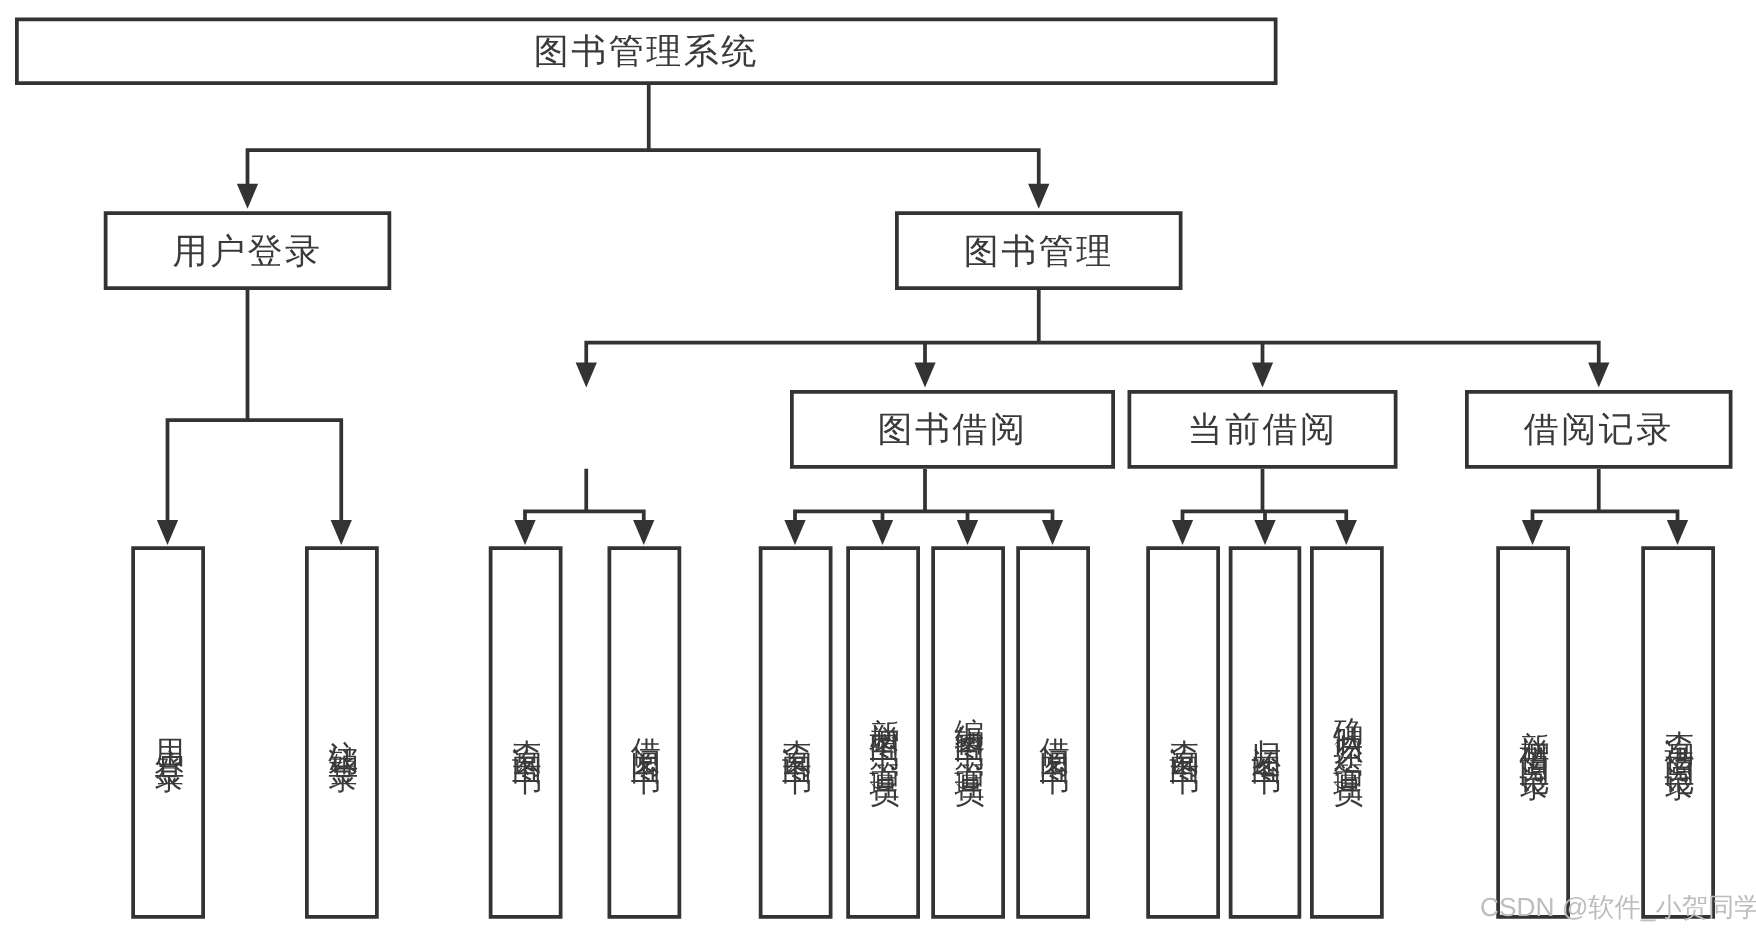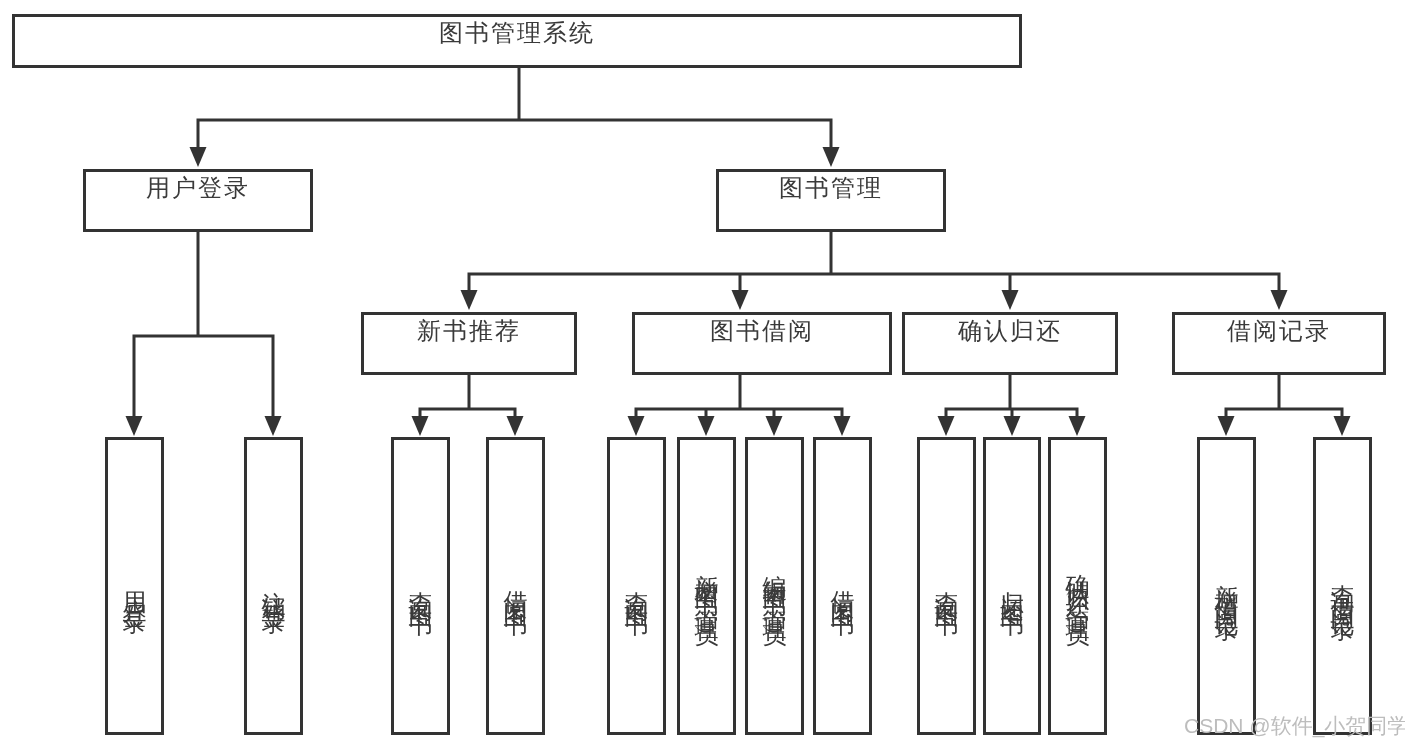--- a/index.html
+++ b/index.html
@@ -22,23 +22,23 @@
 
   .box {
     position: absolute;
     background: #ffffff;
     border: 3px solid #333333;
     color: #3a3a3a;
   }
 
   .hbox {
     display: flex;
-    align-items: flex-start;
+    align-items: center;
     justify-content: center;
-    font-size: 24px;
+    font-size: 28px;
     letter-spacing: 2px;
     white-space: nowrap;
   }
 
   .vbox > span {
     position: absolute;
     left: 50%; top: 50%;
     transform: translate(-50%, -50%);
     writing-mode: vertical-rl;
     text-orientation: mixed;
@@ -110,28 +110,25 @@
     <span>图书管理系统</span>
   </div>
 
   <div class="box hbox" style="left:83px; top:169px; width:230px; height:63px;">
     <span>用户登录</span>
   </div>
   <div class="box hbox" style="left:716px; top:169px; width:230px; height:63px;">
     <span>图书管理</span>
   </div>
 
-  <div class="box hbox" style="left:361px; top:312px; width:216px; height:63px;">
-    <span>新书推荐</span>
-  </div>
   <div class="box hbox" style="left:632px; top:312px; width:260px; height:63px;">
     <span>图书借阅</span>
   </div>
   <div class="box hbox" style="left:902px; top:312px; width:216px; height:63px;">
-    <span>确认归还</span>
+    <span>当前借阅</span>
   </div>
   <div class="box hbox" style="left:1172px; top:312px; width:214px; height:63px;font-family:Liberation Serif, serif;">
     <span>借阅记录</span>
   </div>
 
   <div class="box vbox" style="left:105px; top:437px; width:59px; height:298px;">
     <span>用户登录</span>
   </div>
   <div class="box vbox" style="left:244px; top:437px; width:59px; height:298px;">
     <span>注销登录</span>

